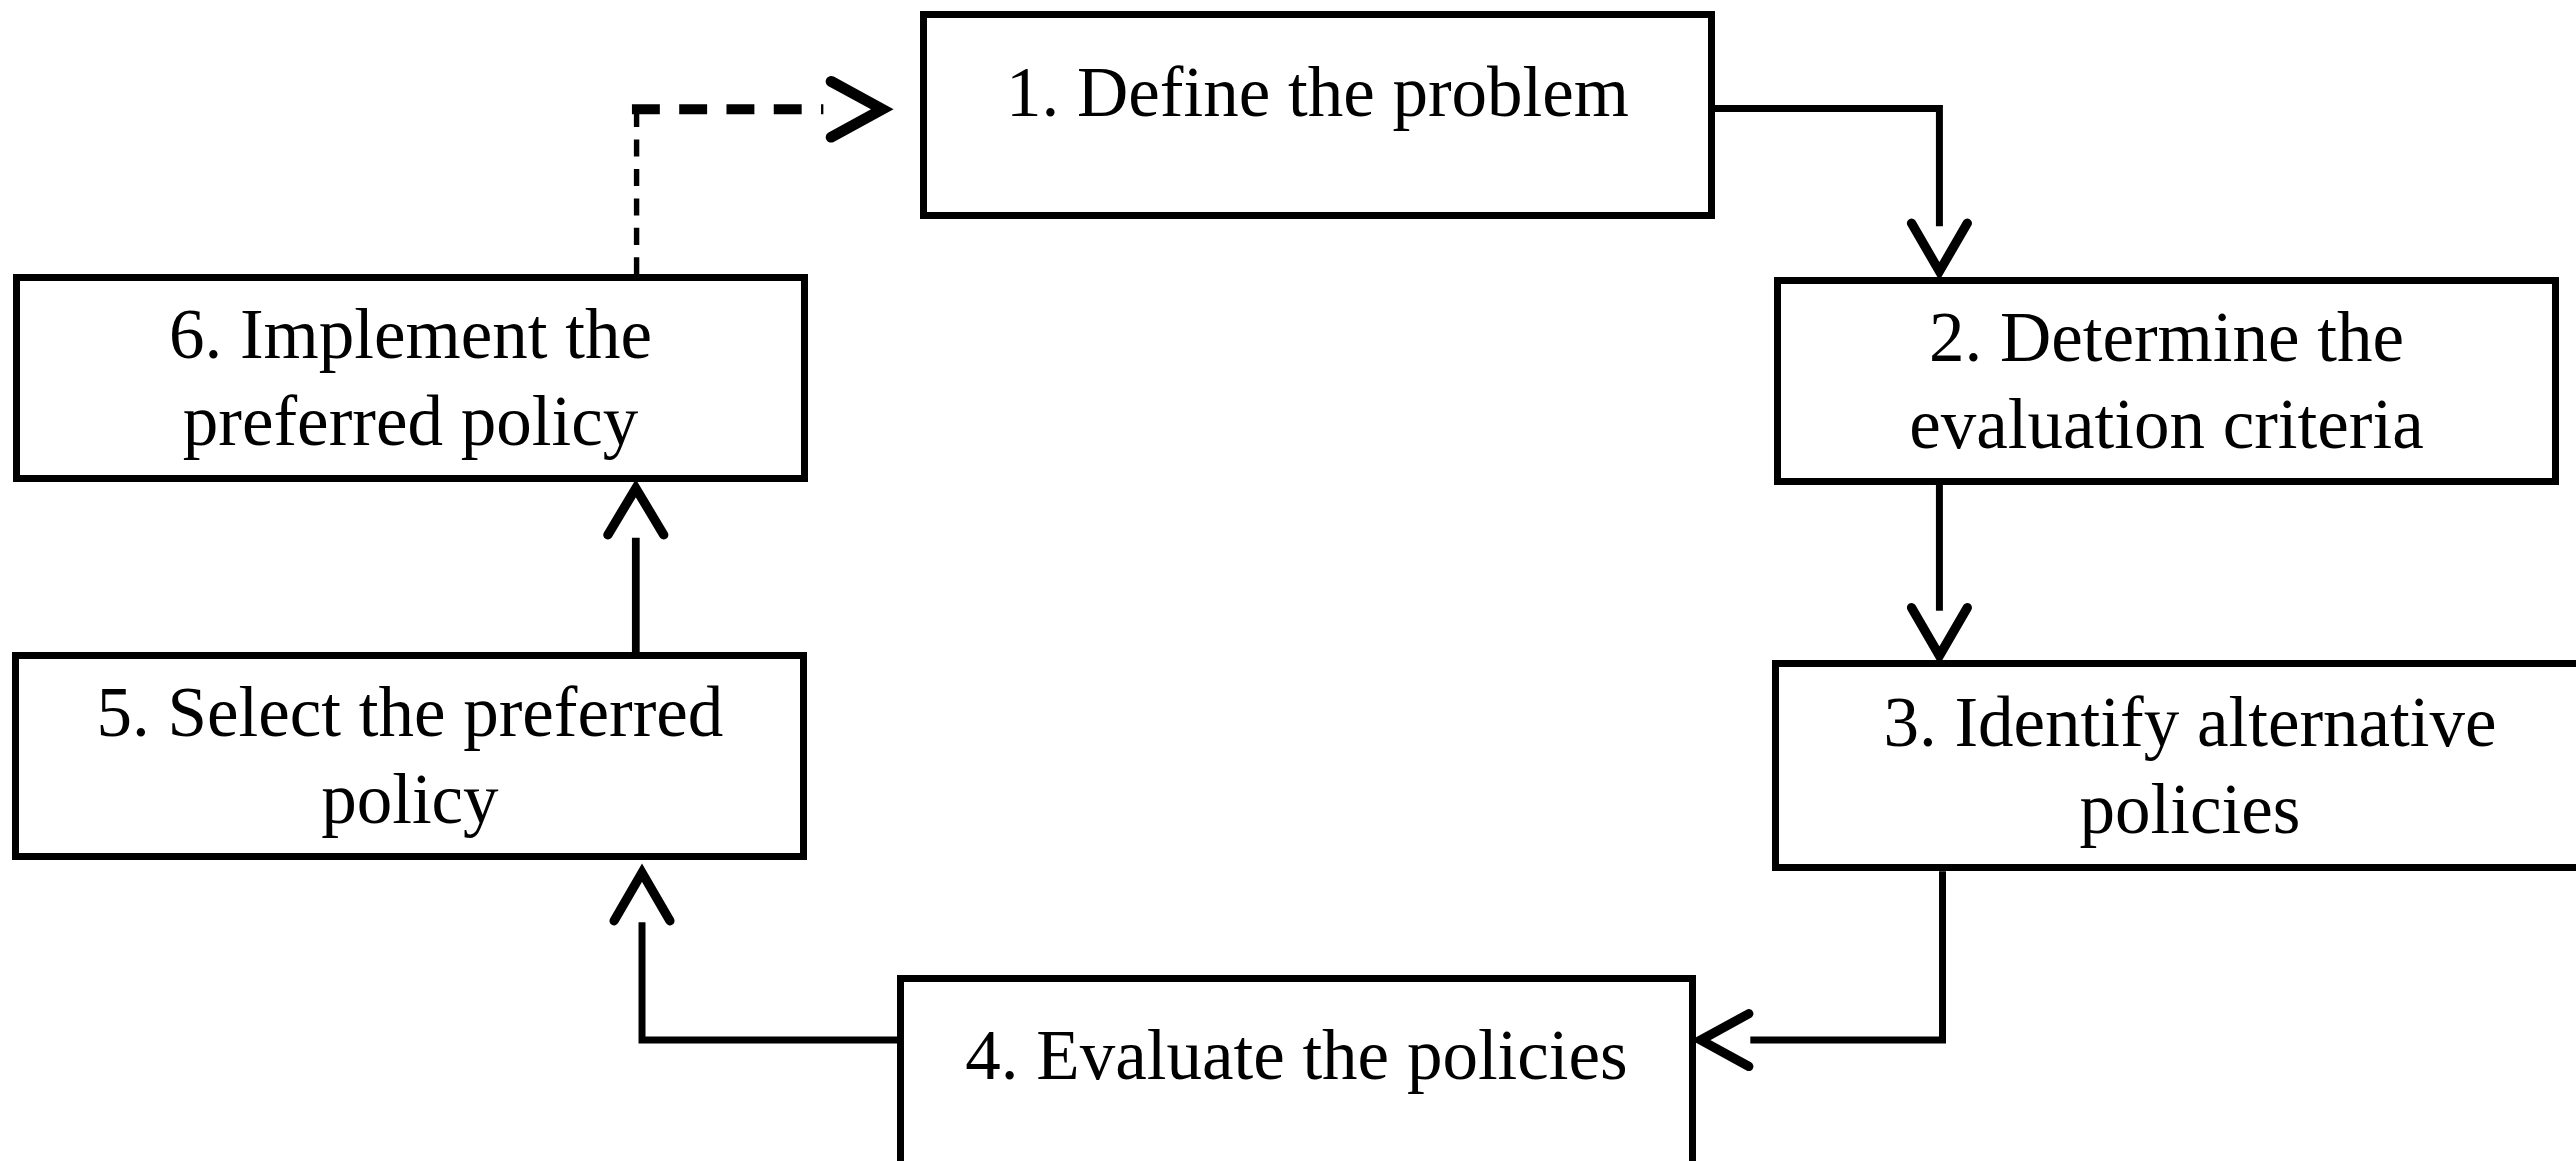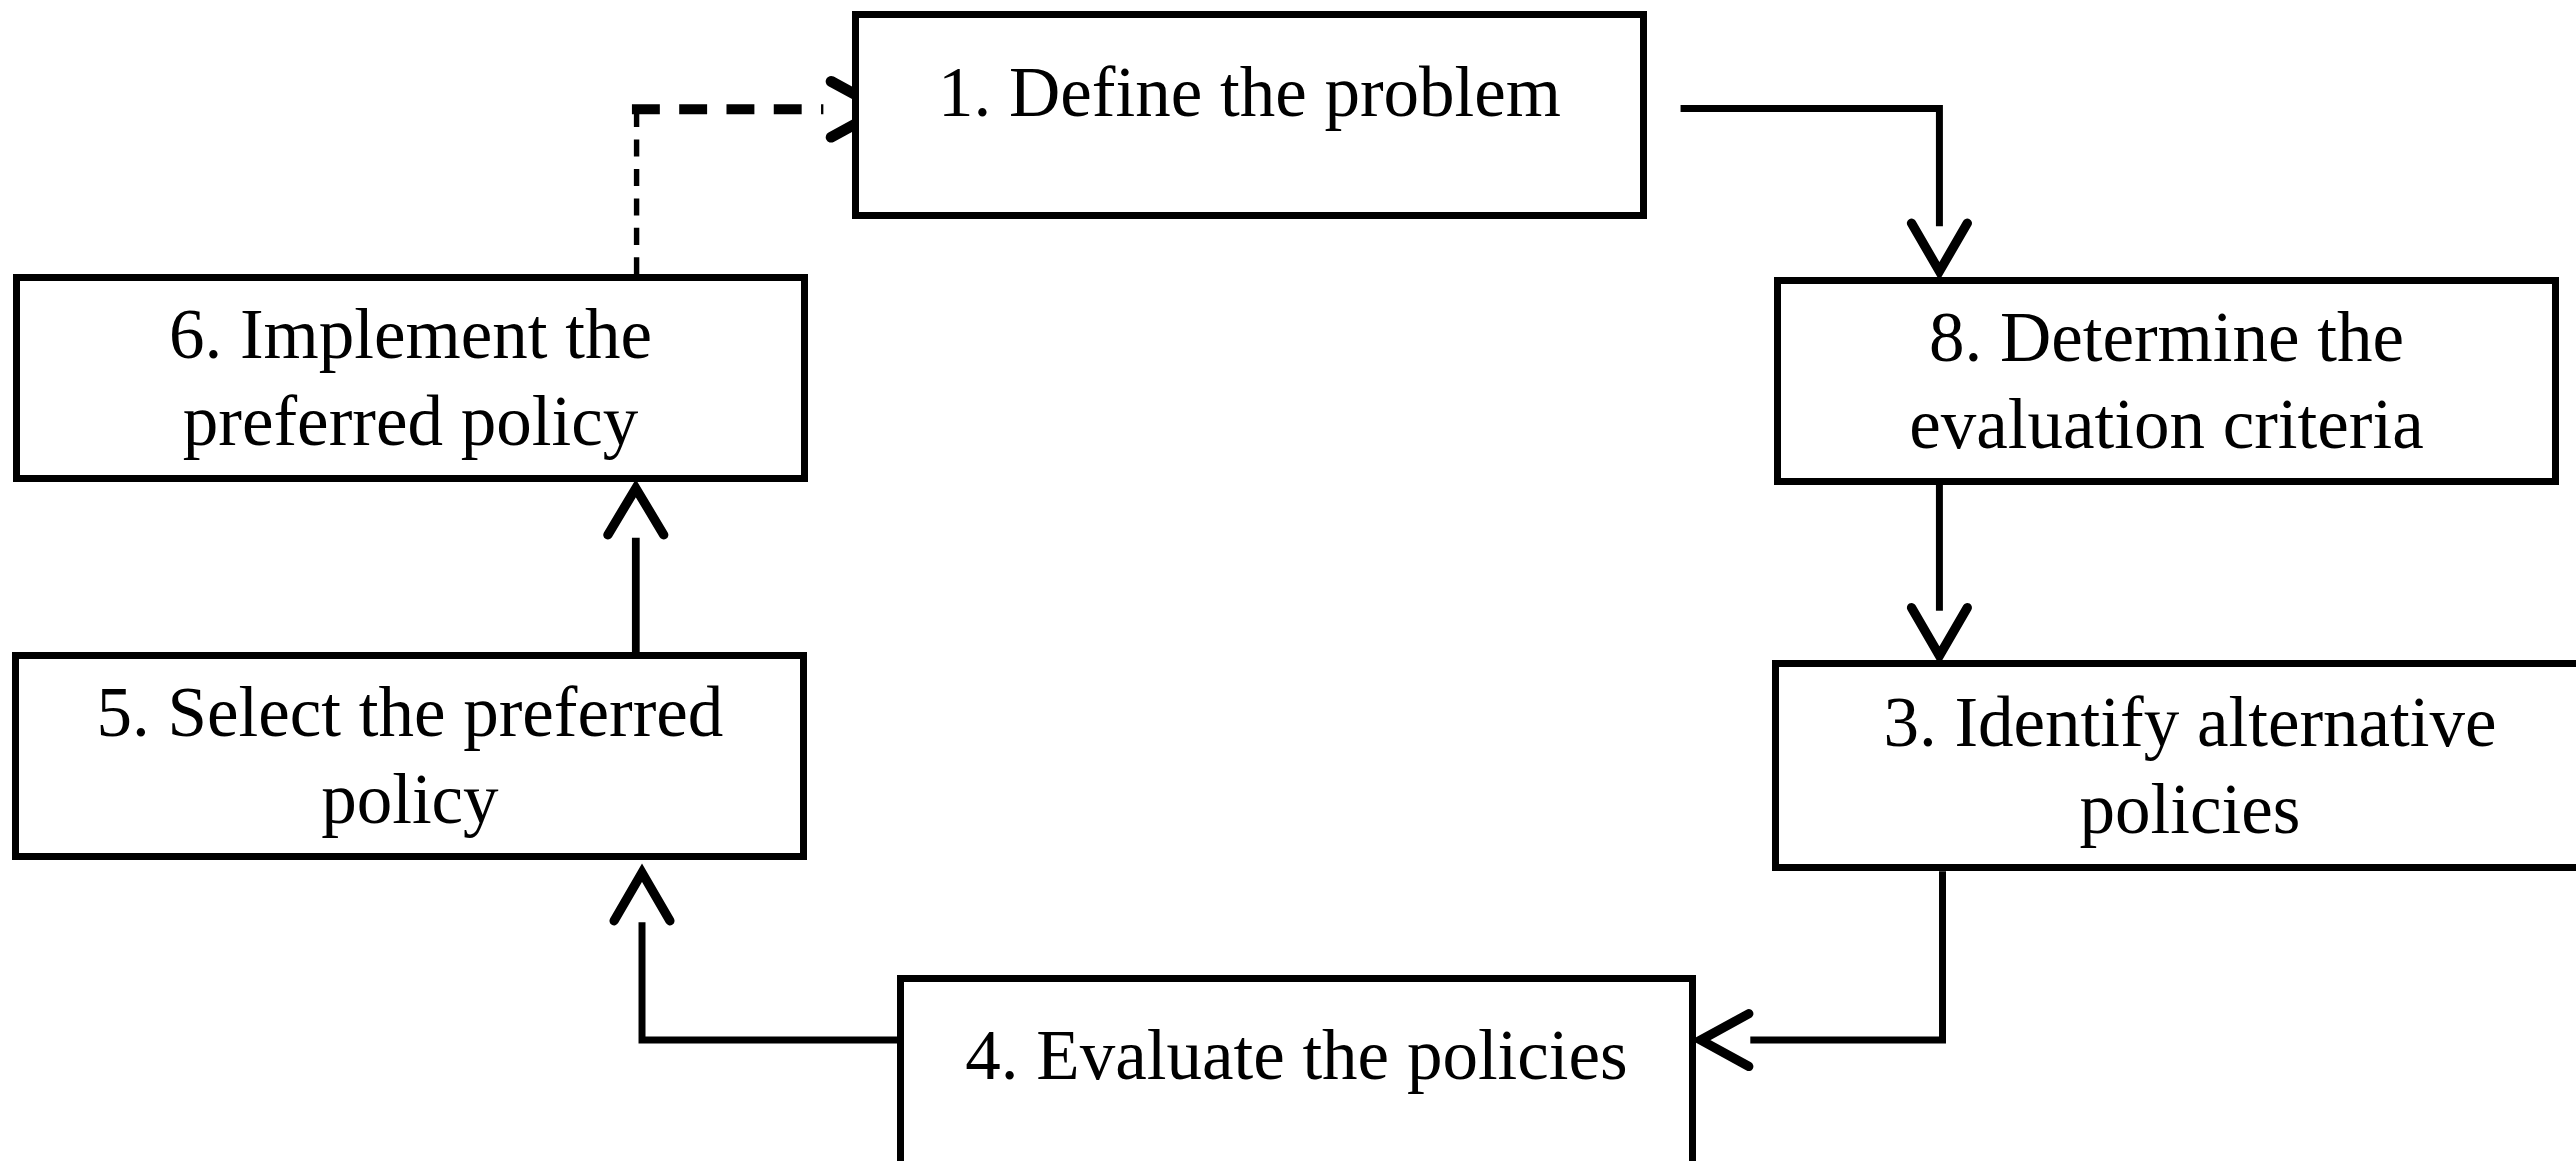--- a/index.html
+++ b/index.html
@@ -34,21 +34,21 @@
   }
   .box .label {
     font-size: 71px;
     line-height: 1.22;
     white-space: pre-line;
     letter-spacing: 0;
   }
   
   .box.bias-up { padding-bottom: 45px; }
 
-  #box1 { left: 852px; top: 11px;   width: 795px; height: 208px; }
+  #box1 { left: 920px; top: 11px;   width: 795px; height: 208px; }
   #box2 { left: 1774px; top: 277px;  width: 785px; height: 208px; }
   #box3 { left: 1772px; top: 660px;  width: 836px; height: 211px; }
   #box4 { left: 897px; top: 935px; width: 799px; height: 206px; margin-top: 40px; }
   #box5 { left: 12.4px;   top: 652px;  width: 795px; height: 208px; }
   #box6 { left: 13px;   top: 274px;  width: 795px; height: 208px; }
 </style>
 </head>
 <body>
 
 <div id="canvas">
@@ -85,21 +85,21 @@
       <path d="M 815 141 H 1062" stroke-width="13" stroke-dasharray="36 25"></path>
       <path d="M 1072 105 L 1138 141 L 1072 177" stroke-width="14" stroke-linecap="round"></path>
     </g>
   </svg>
 
   <div class="box bias-up" id="box1">
     <span class="label">1. Define the problem</span>
   </div>
 
   <div class="box" id="box2">
-    <span class="label">8. Determine the
+    <span class="label">2. Determine the
 evaluation criteria</span>
   </div>
 
   <div class="box" id="box3">
     <span class="label">3. Identify alternative
 policies</span>
   </div>
 
   <div class="box bias-up" id="box4">
     <span class="label">4. Evaluate the policies</span>

